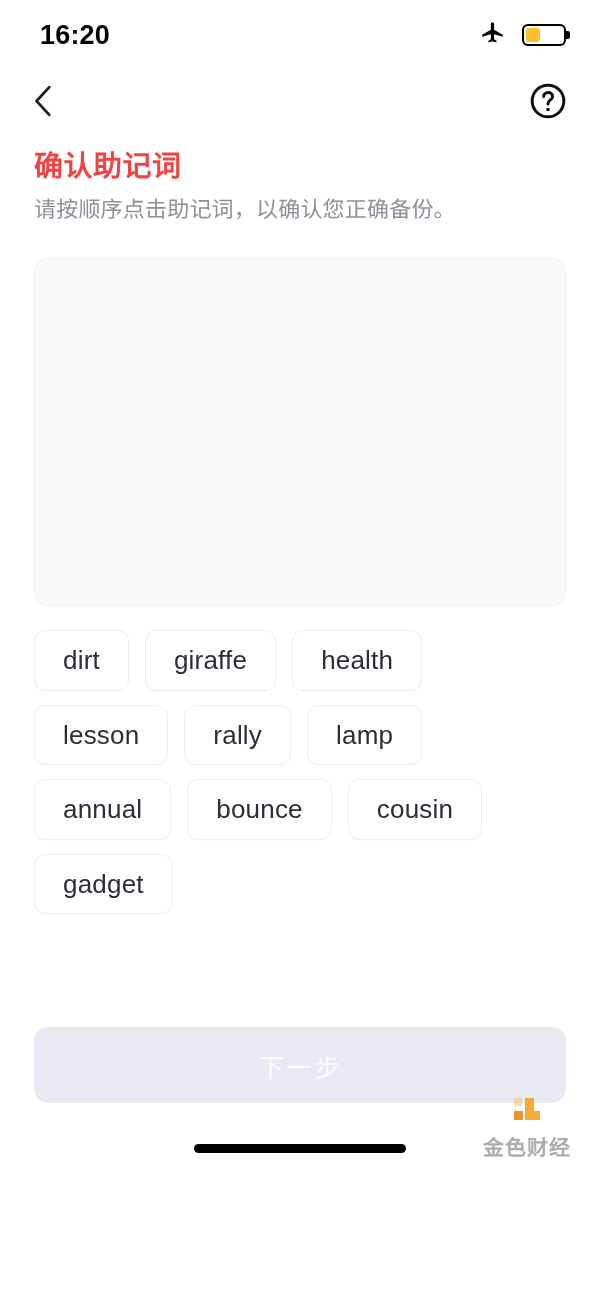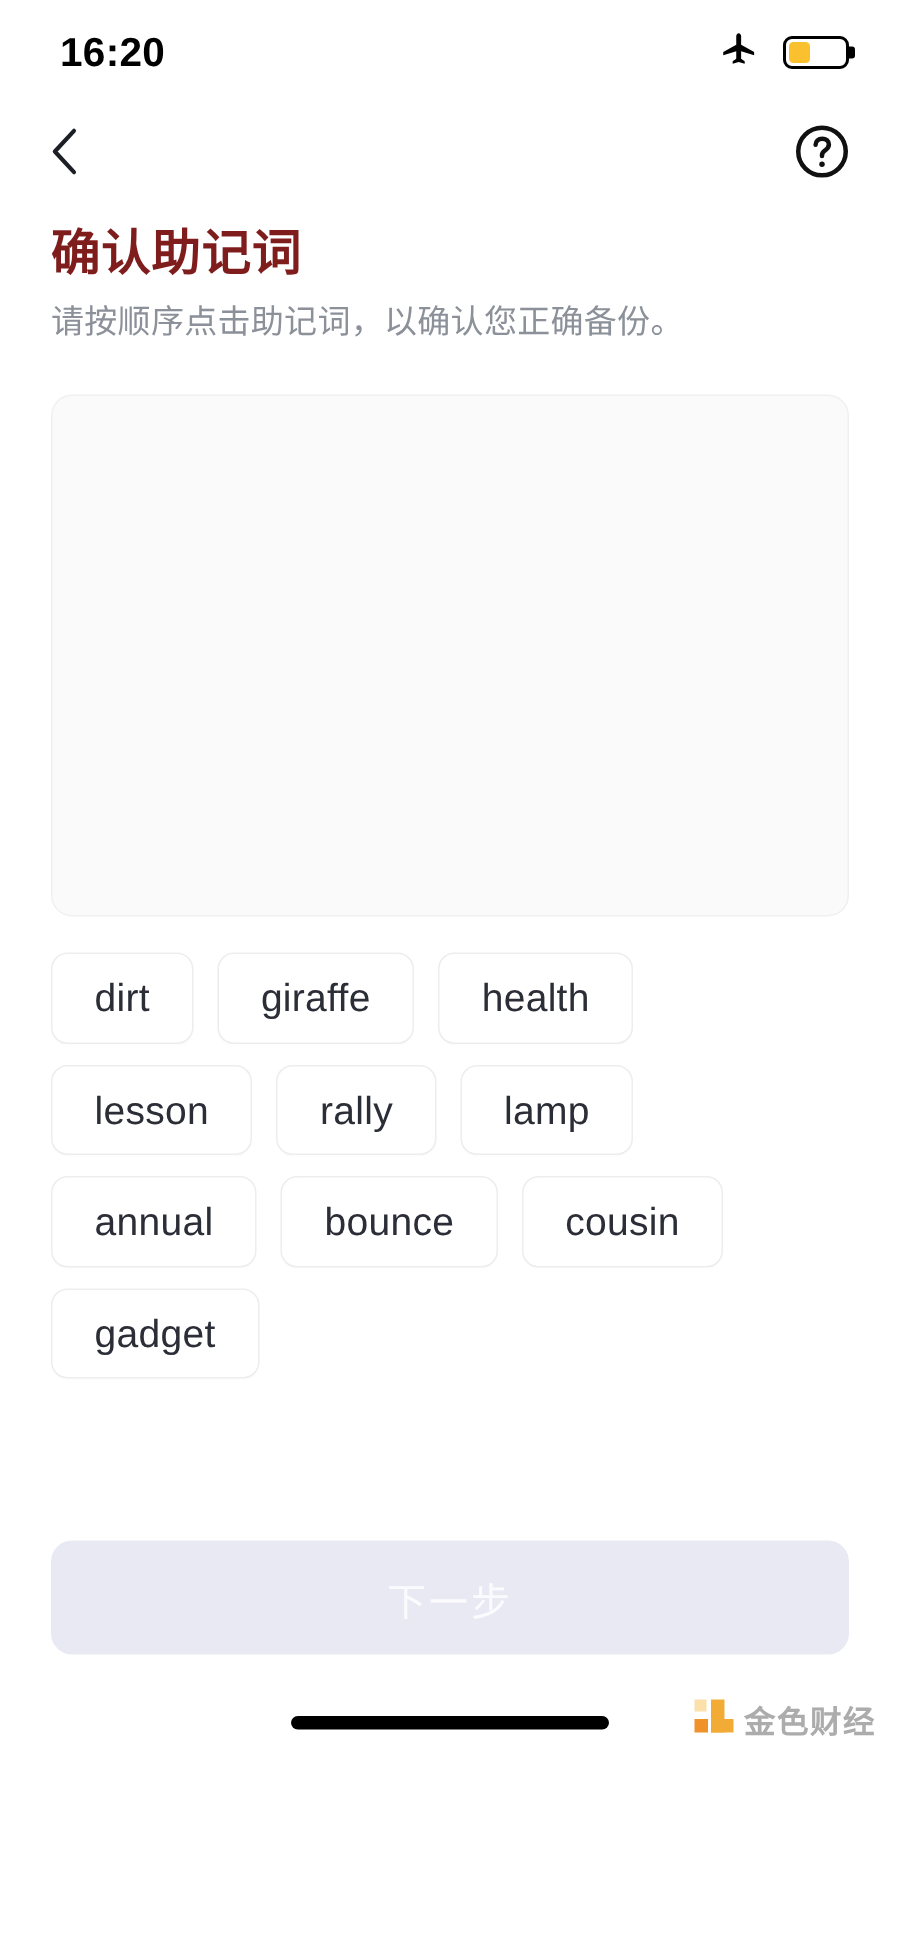--- a/index.html
+++ b/index.html
@@ -107,23 +107,23 @@
     justify-content: center;
     cursor: pointer;
   }
 
   
   .heading {
     padding: 12px 34px 0 34px;
   }
 
   .page-title {
-    font-size: 33px;
+    font-size: 29px;
     font-weight: bold;
-    color: #7f1d1d;
+    color: #ef4444;
     line-height: 1.25;
     letter-spacing: 0.5px;
   }
 
   .page-subtitle {
     margin-top: 11px;
     font-size: 22px;
     color: #8b9099;
     line-height: 1.35;
     letter-spacing: 0.2px;
@@ -203,26 +203,27 @@
   .home-indicator {
     width: 212px;
     height: 9px;
     background: #000000;
     border-radius: 5px;
   }
 
   
   .watermark {
     position: absolute;
-    right: 16px;
+    right: 29px;
     bottom: 6px;
     display: flex;
     align-items: center;
     gap: 7px;
     opacity: 0.95;
+    flex-direction: column;
   }
 
   .wm-logo {
     position: relative;
     width: 26px;
     height: 26px;
   }
   .wm-sq {
     position: absolute;
     background: #f2a82c;

